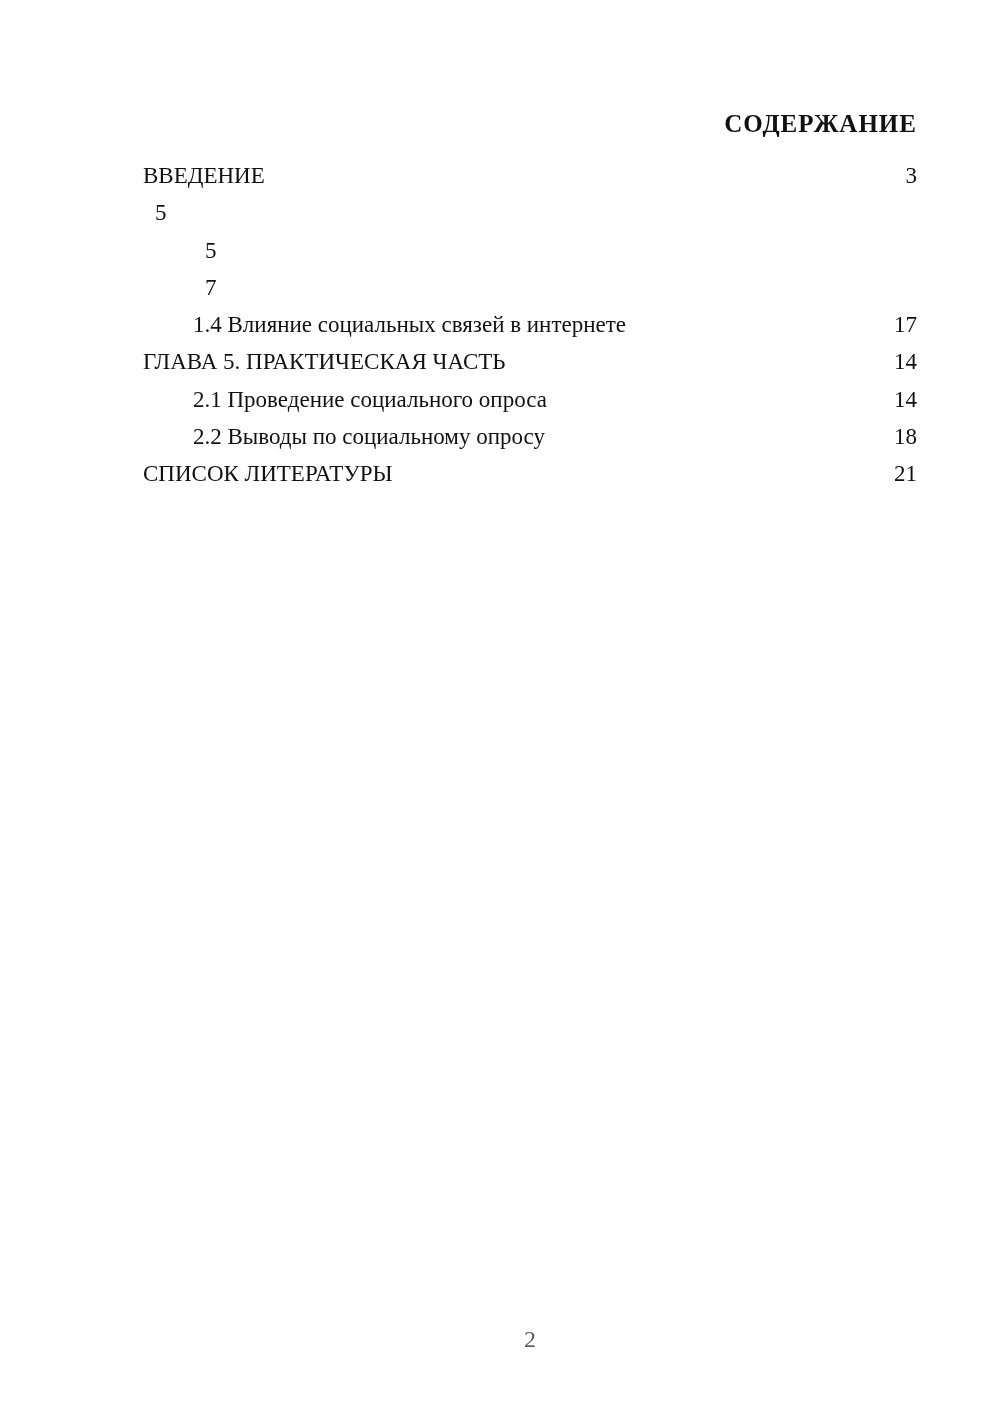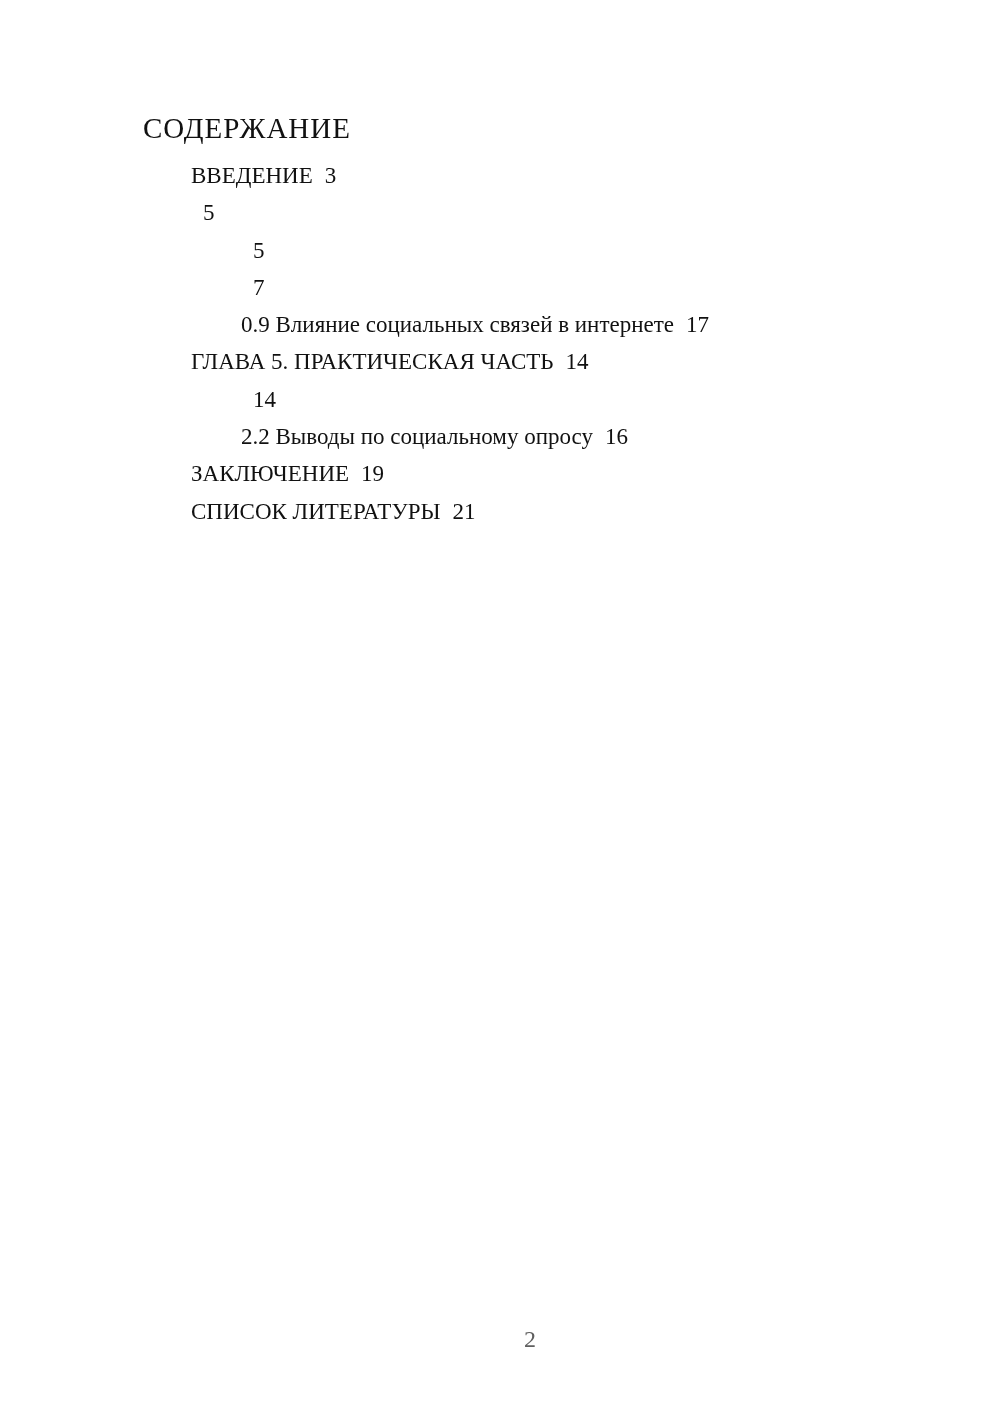--- a/index.html
+++ b/index.html
@@ -14,39 +14,39 @@
     background: #ffffff;
     font-family: "Liberation Serif", "DejaVu Serif", serif;
     color: #111111;
     overflow: hidden;
   }
   .doc-title {
     position: absolute;
     top: 93px;
     left: 143px;
     width: 774px;
-    text-align: left;
-    font-size: 29px;
-    font-weight: normal;
+    text-align: right;
+    font-size: 25px;
+    font-weight: bold;
     letter-spacing: 1px;
     color: #111111;
   }
   .toc {
     position: absolute;
     top: 157px;
     left: 143px;
     width: 774px;
     font-size: 23px;
   }
   .toc-row {
     display: flex;
+    justify-content: space-between;
     align-items: baseline;
     line-height: 37.3px;
     white-space: nowrap;
-    margin-left: 48px;
   }
   .toc-row.level-1 {
     padding-left: 50px;
   }
   .toc-label {
     flex: 0 1 auto;
     overflow: hidden;
   }
   .toc-page {
     flex: 0 0 auto;
@@ -84,42 +84,39 @@
     <div class="toc-row level-1">
       <span class="toc-page">5</span>
     </div>
 
     <div class="toc-row level-1">
       <span class="toc-page">7</span>
     </div>
 
 
     <div class="toc-row level-1">
-      <span class="toc-label">0.9 Влияние социальных связей в интернете</span>
+      <span class="toc-label">1.4 Влияние социальных связей в интернете</span>
       <span class="toc-page">17</span>
     </div>
 
     <div class="toc-row">
       <span class="toc-label">ГЛАВА 5. ПРАКТИЧЕСКАЯ ЧАСТЬ</span>
       <span class="toc-page">14</span>
     </div>
 
     <div class="toc-row level-1">
+      <span class="toc-label">2.1 Проведение социального опроса</span>
       <span class="toc-page">14</span>
     </div>
 
     <div class="toc-row level-1">
       <span class="toc-label">2.2 Выводы по социальному опросу</span>
-      <span class="toc-page">16</span>
+      <span class="toc-page">18</span>
     </div>
 
-    <div class="toc-row">
-      <span class="toc-label">ЗАКЛЮЧЕНИЕ</span>
-      <span class="toc-page">19</span>
-    </div>
 
     <div class="toc-row">
       <span class="toc-label">СПИСОК ЛИТЕРАТУРЫ</span>
       <span class="toc-page">21</span>
     </div>
 
   </div>
 
   <div class="footer-page-number">2</div>
 

